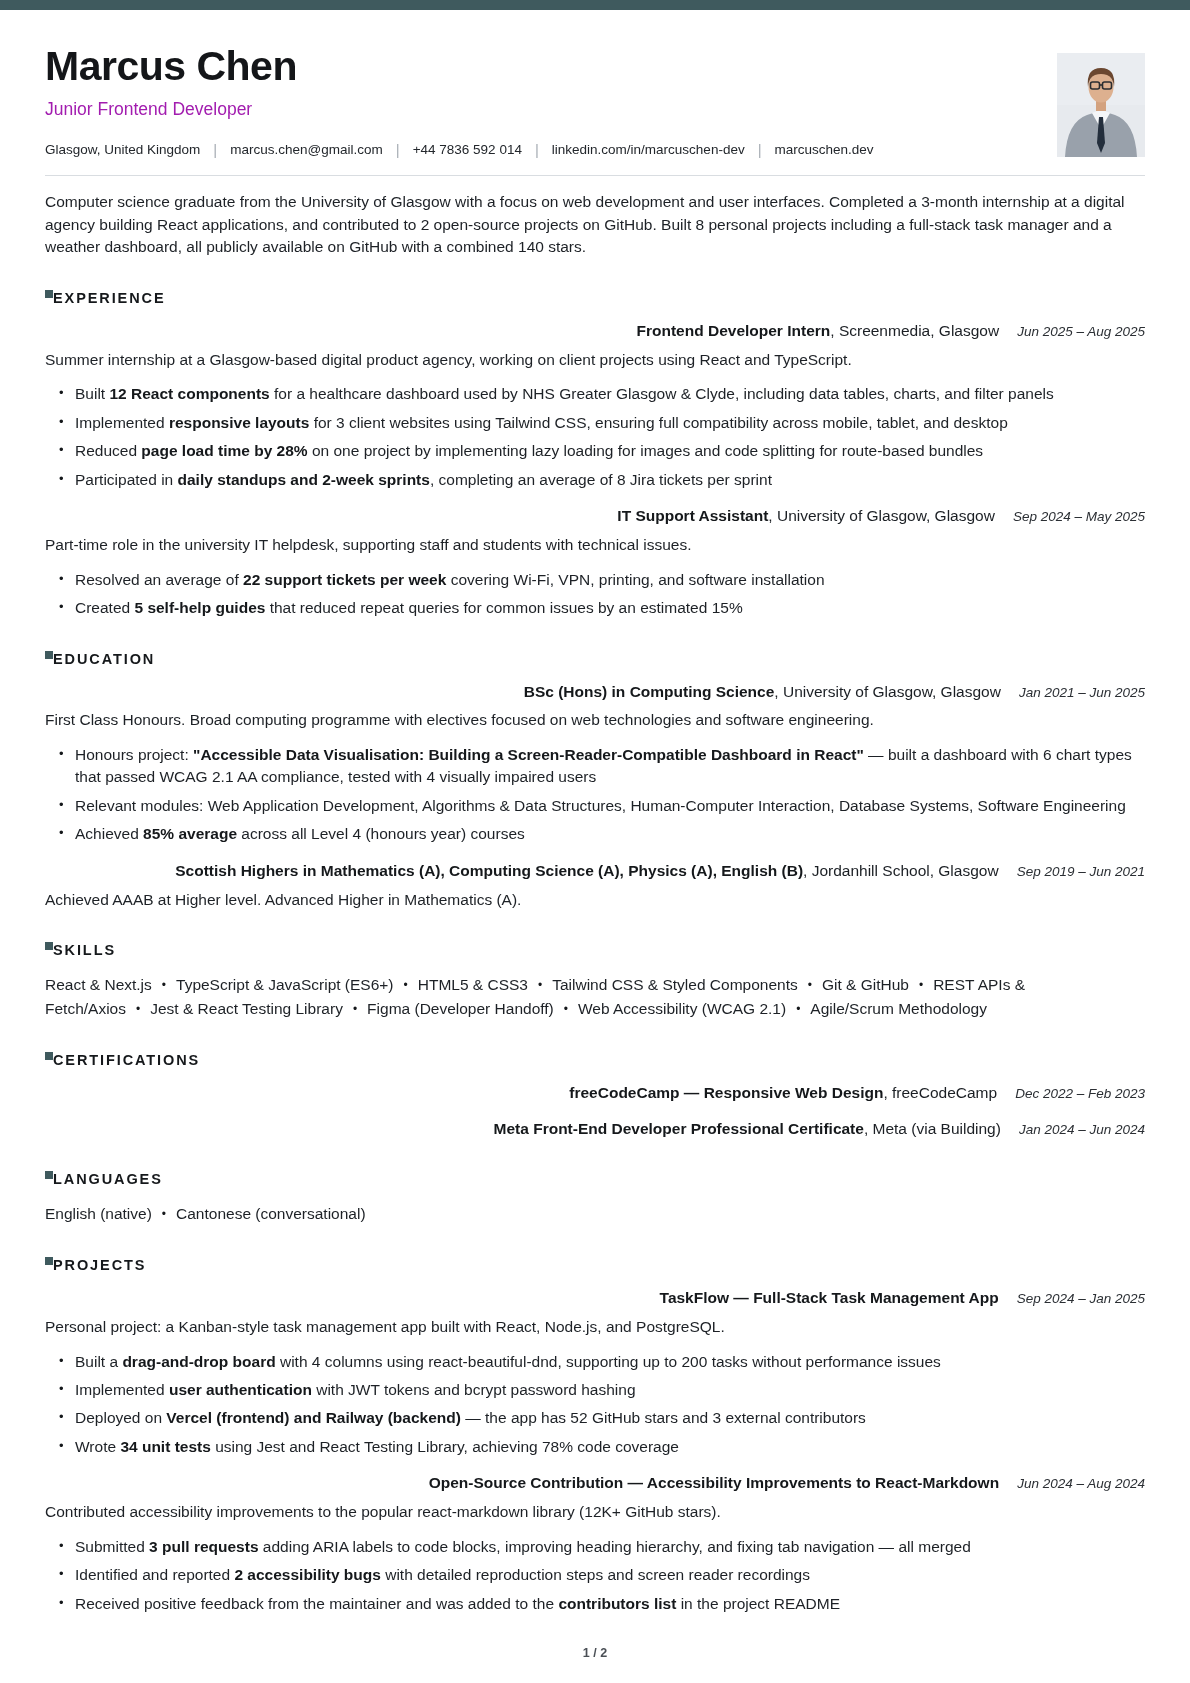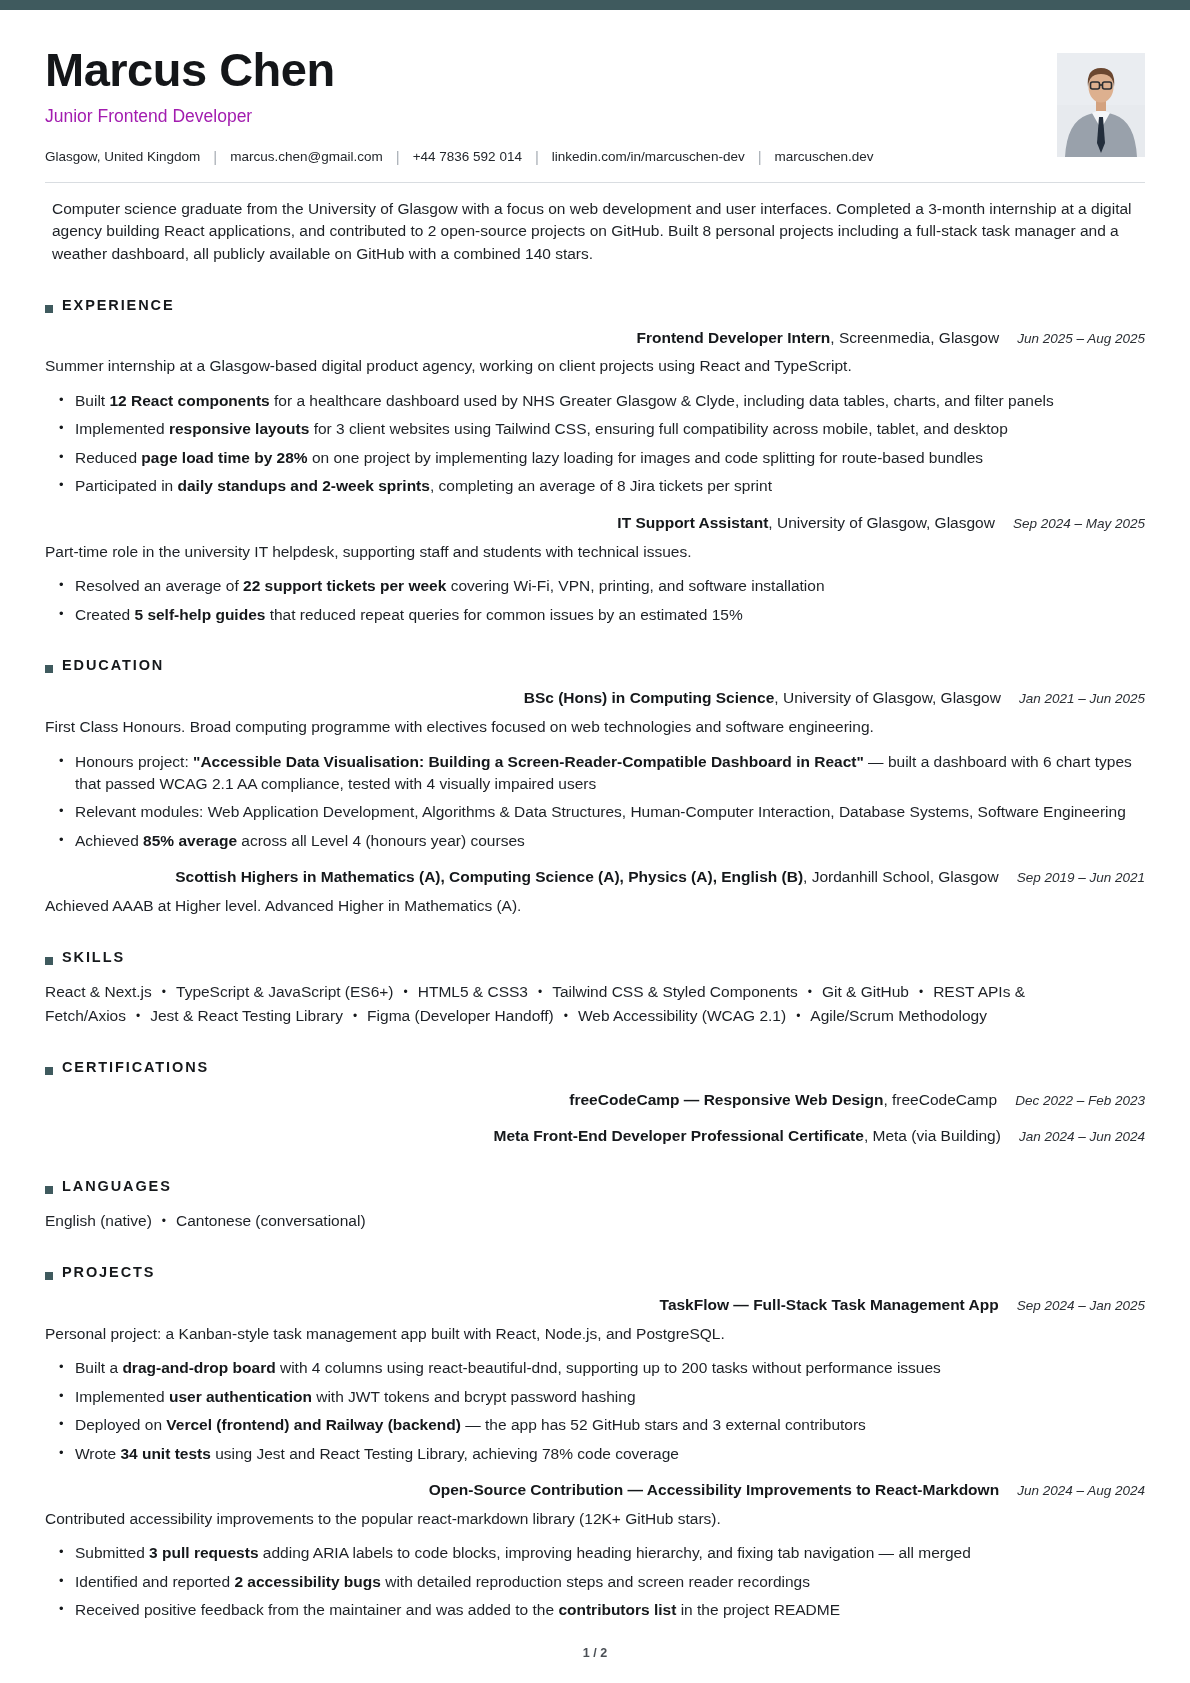--- a/index.html
+++ b/index.html
@@ -3,30 +3,30 @@
 <meta charset="utf-8">
 <style>
   :root{ --accent:#3f5a5e; }
   *{box-sizing:border-box;}
   html,body{margin:0;padding:0;background:#ffffff;}
   body{font-family:"Liberation Sans", sans-serif; color:#1b1f24;}
   .page{position:relative;width:1190px;height:1683px;margin:0 auto;background:#fff;overflow:hidden;}
   .top-bar{height:10px;width:100%;background:var(--accent);}
   .content{padding:0 45px;}
   header.res-header{display:flex;justify-content:space-between;align-items:flex-start;padding-top:34px;}
-  h1.name{font-size:47px;line-height:1.1;margin:0;font-weight:700;letter-spacing:-0.5px;color:#141619;}
+  h1.name{font-size:41px;line-height:1.1;margin:0;font-weight:700;letter-spacing:-0.5px;color:#141619;}
   .subtitle{margin-top:10px;font-size:17.5px;color:#a21caf;}
   .contact-row{margin-top:21px;font-size:13.5px;color:#23272c;display:flex;align-items:center;flex-wrap:wrap;}
   .contact-sep{color:#a8aeb5;margin:0 13px;font-size:15px;font-weight:300;}
   .photo{width:88px;height:104px;flex:none;margin-top:9px;overflow:hidden;}
   .photo svg{display:block;width:100%;height:100%;}
   hr.divider{border:none;border-top:1px solid #d9dde1;margin:17px 0 0;}
-  p.summary{font-size:15.5px;line-height:1.46;margin:15px 7px 0;color:#1d2126;}
+  p.summary{font-size:15.5px;line-height:1.46;margin:15px 0 0;color:#1d2126;}
   section.res-section{margin-top:31px;}
-  .sec-head{display:flex;align-items:flex-end;gap:9px;}
+  .sec-head{display:flex;align-items:flex-start;}
   .marker{width:8px;height:8px;background:var(--accent);display:inline-block;flex:none;}
   h2.sec-title{font-size:14.5px;margin:0;letter-spacing:1.9px;font-weight:700;color:#15181b;}
   article.entry{margin-top:15px;}
   .entry-head{display:flex;justify-content:flex-end;align-items:baseline;gap:18px;}
   .entry-titleline{font-size:15.5px;line-height:1.35;color:#1b1f24;}
   .entry-title{font-weight:700;color:#15181b;}
   .entry-date{font-size:13.5px;font-style:italic;color:#2b2f34;white-space:nowrap;flex:none;}
   p.entry-desc{margin:7px 0 0;font-size:15.5px;line-height:1.45;color:#1d2126;}
   ul.bullets{margin:12px 0 0;padding:0 0 0 30px;list-style:none;}
   li.bullet{position:relative;margin:6px 0;font-size:15.5px;line-height:1.45;color:#1d2126;}

